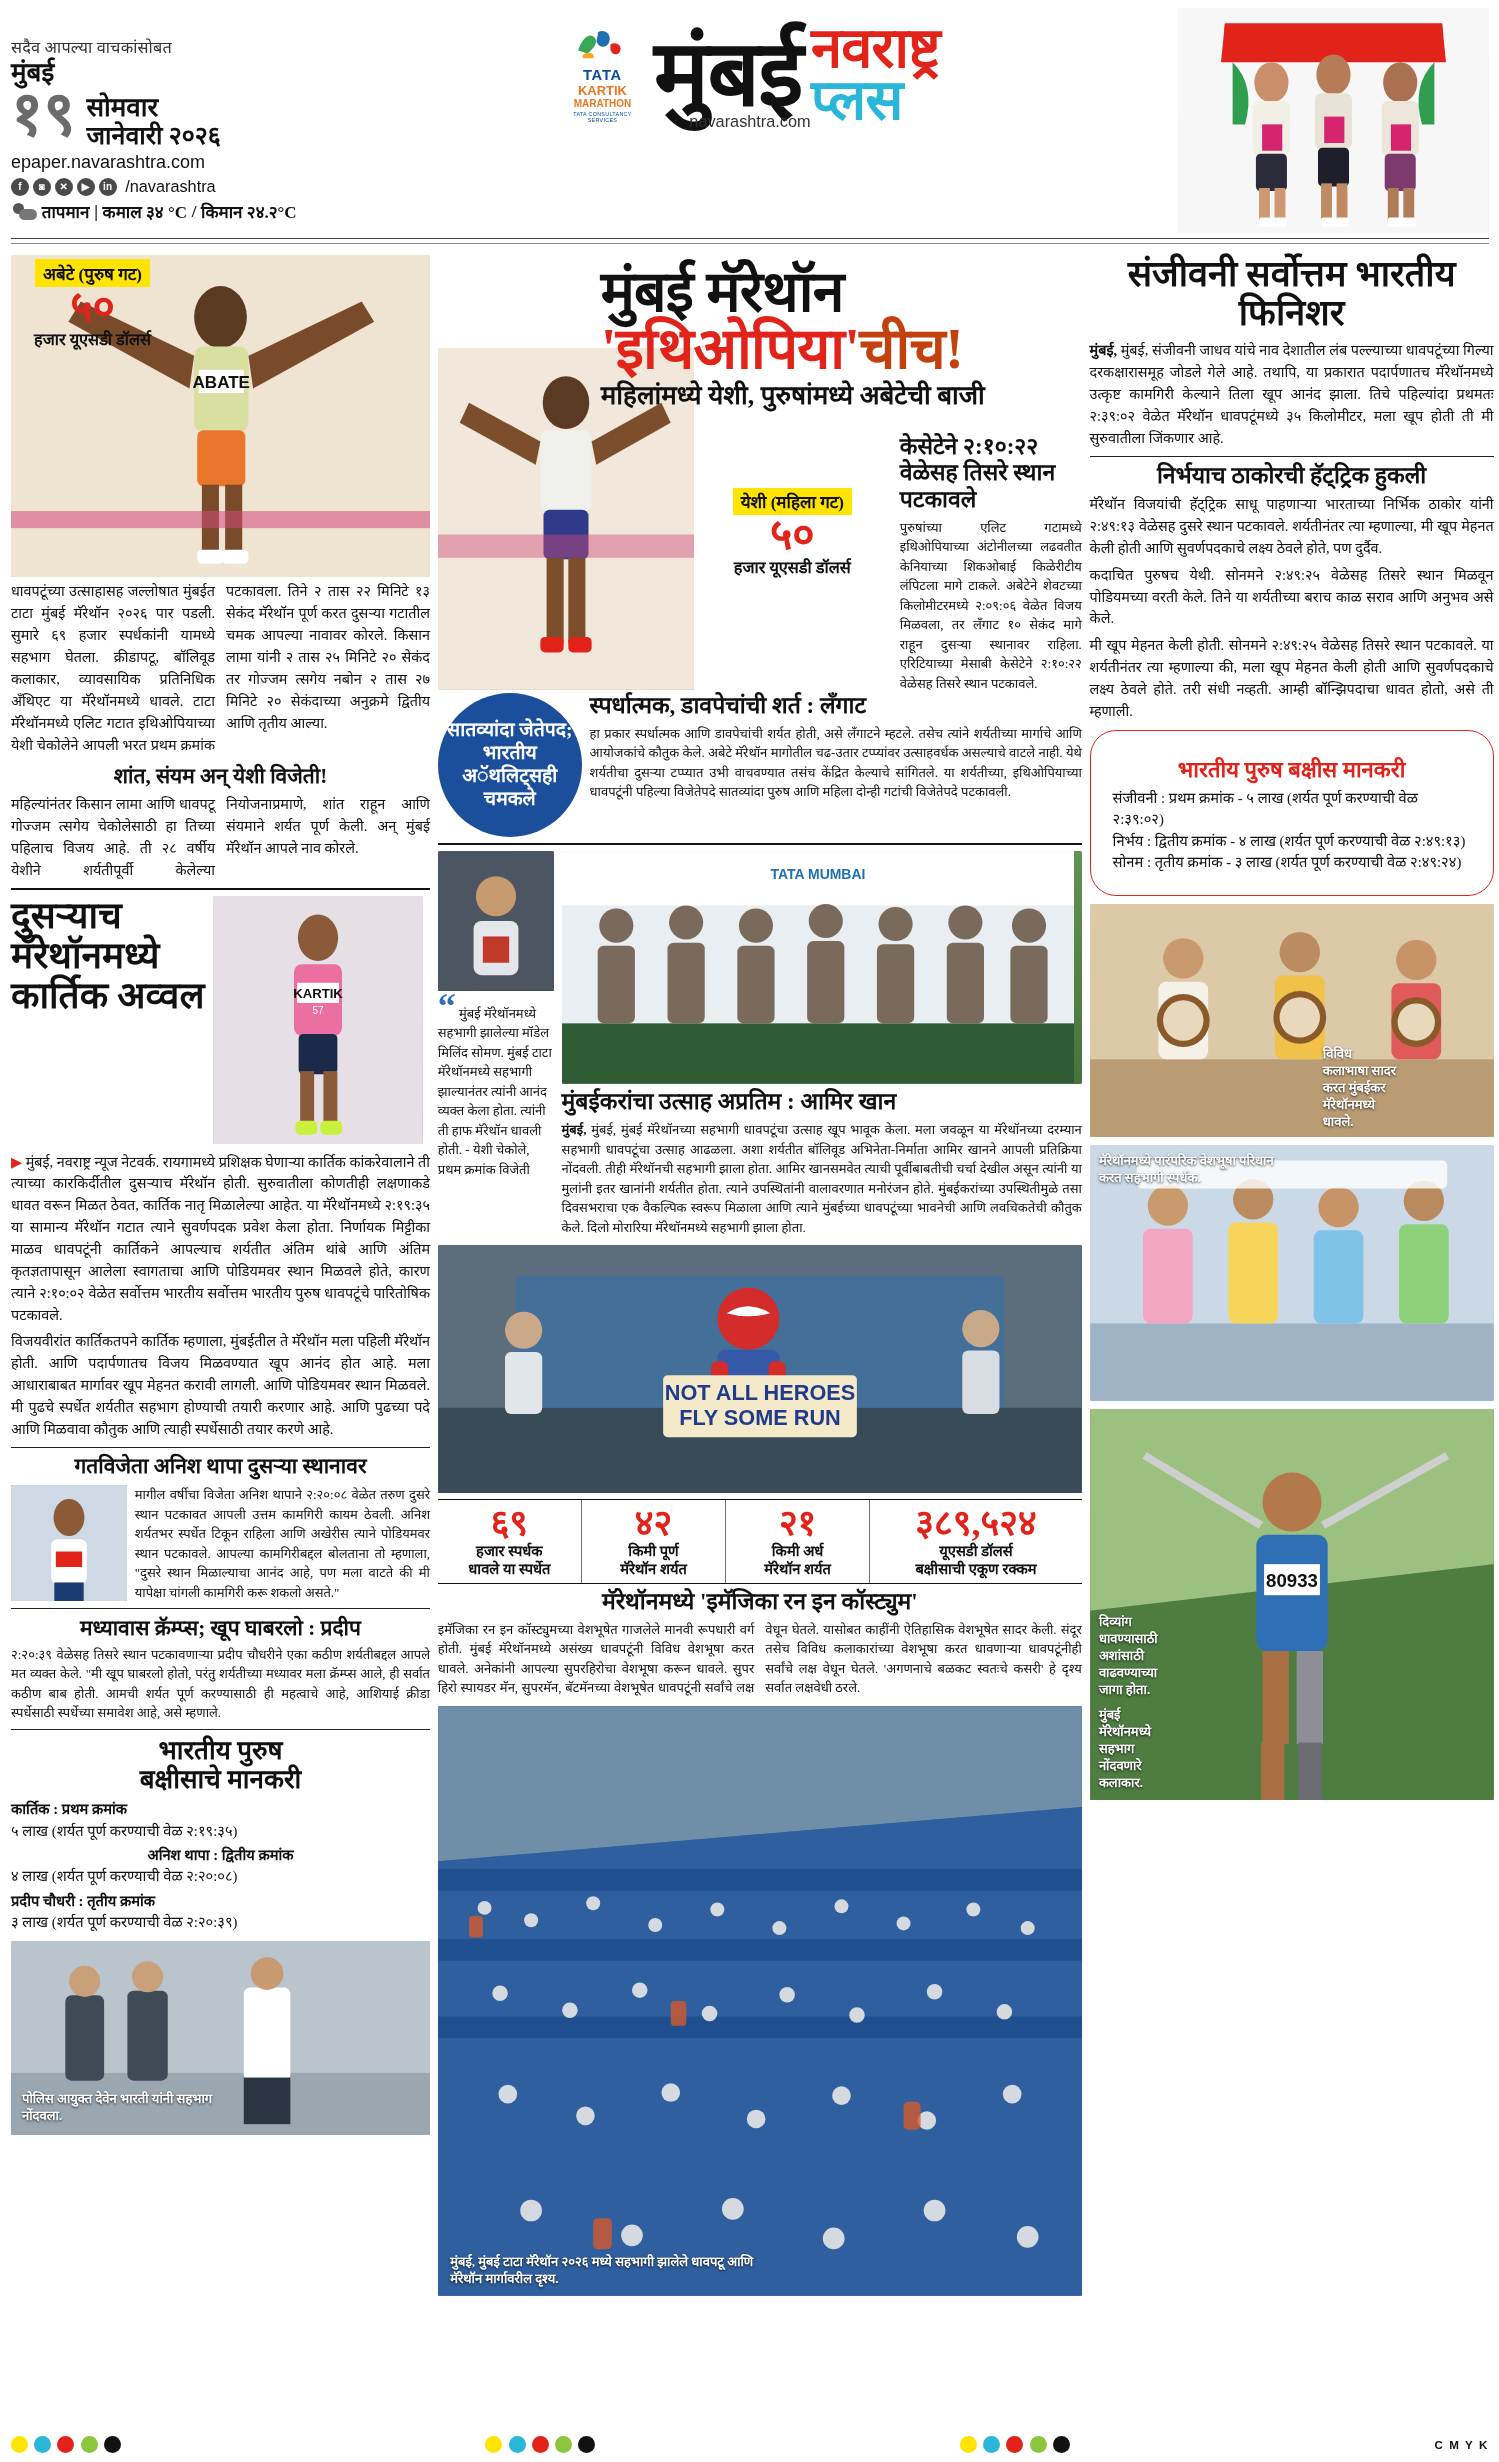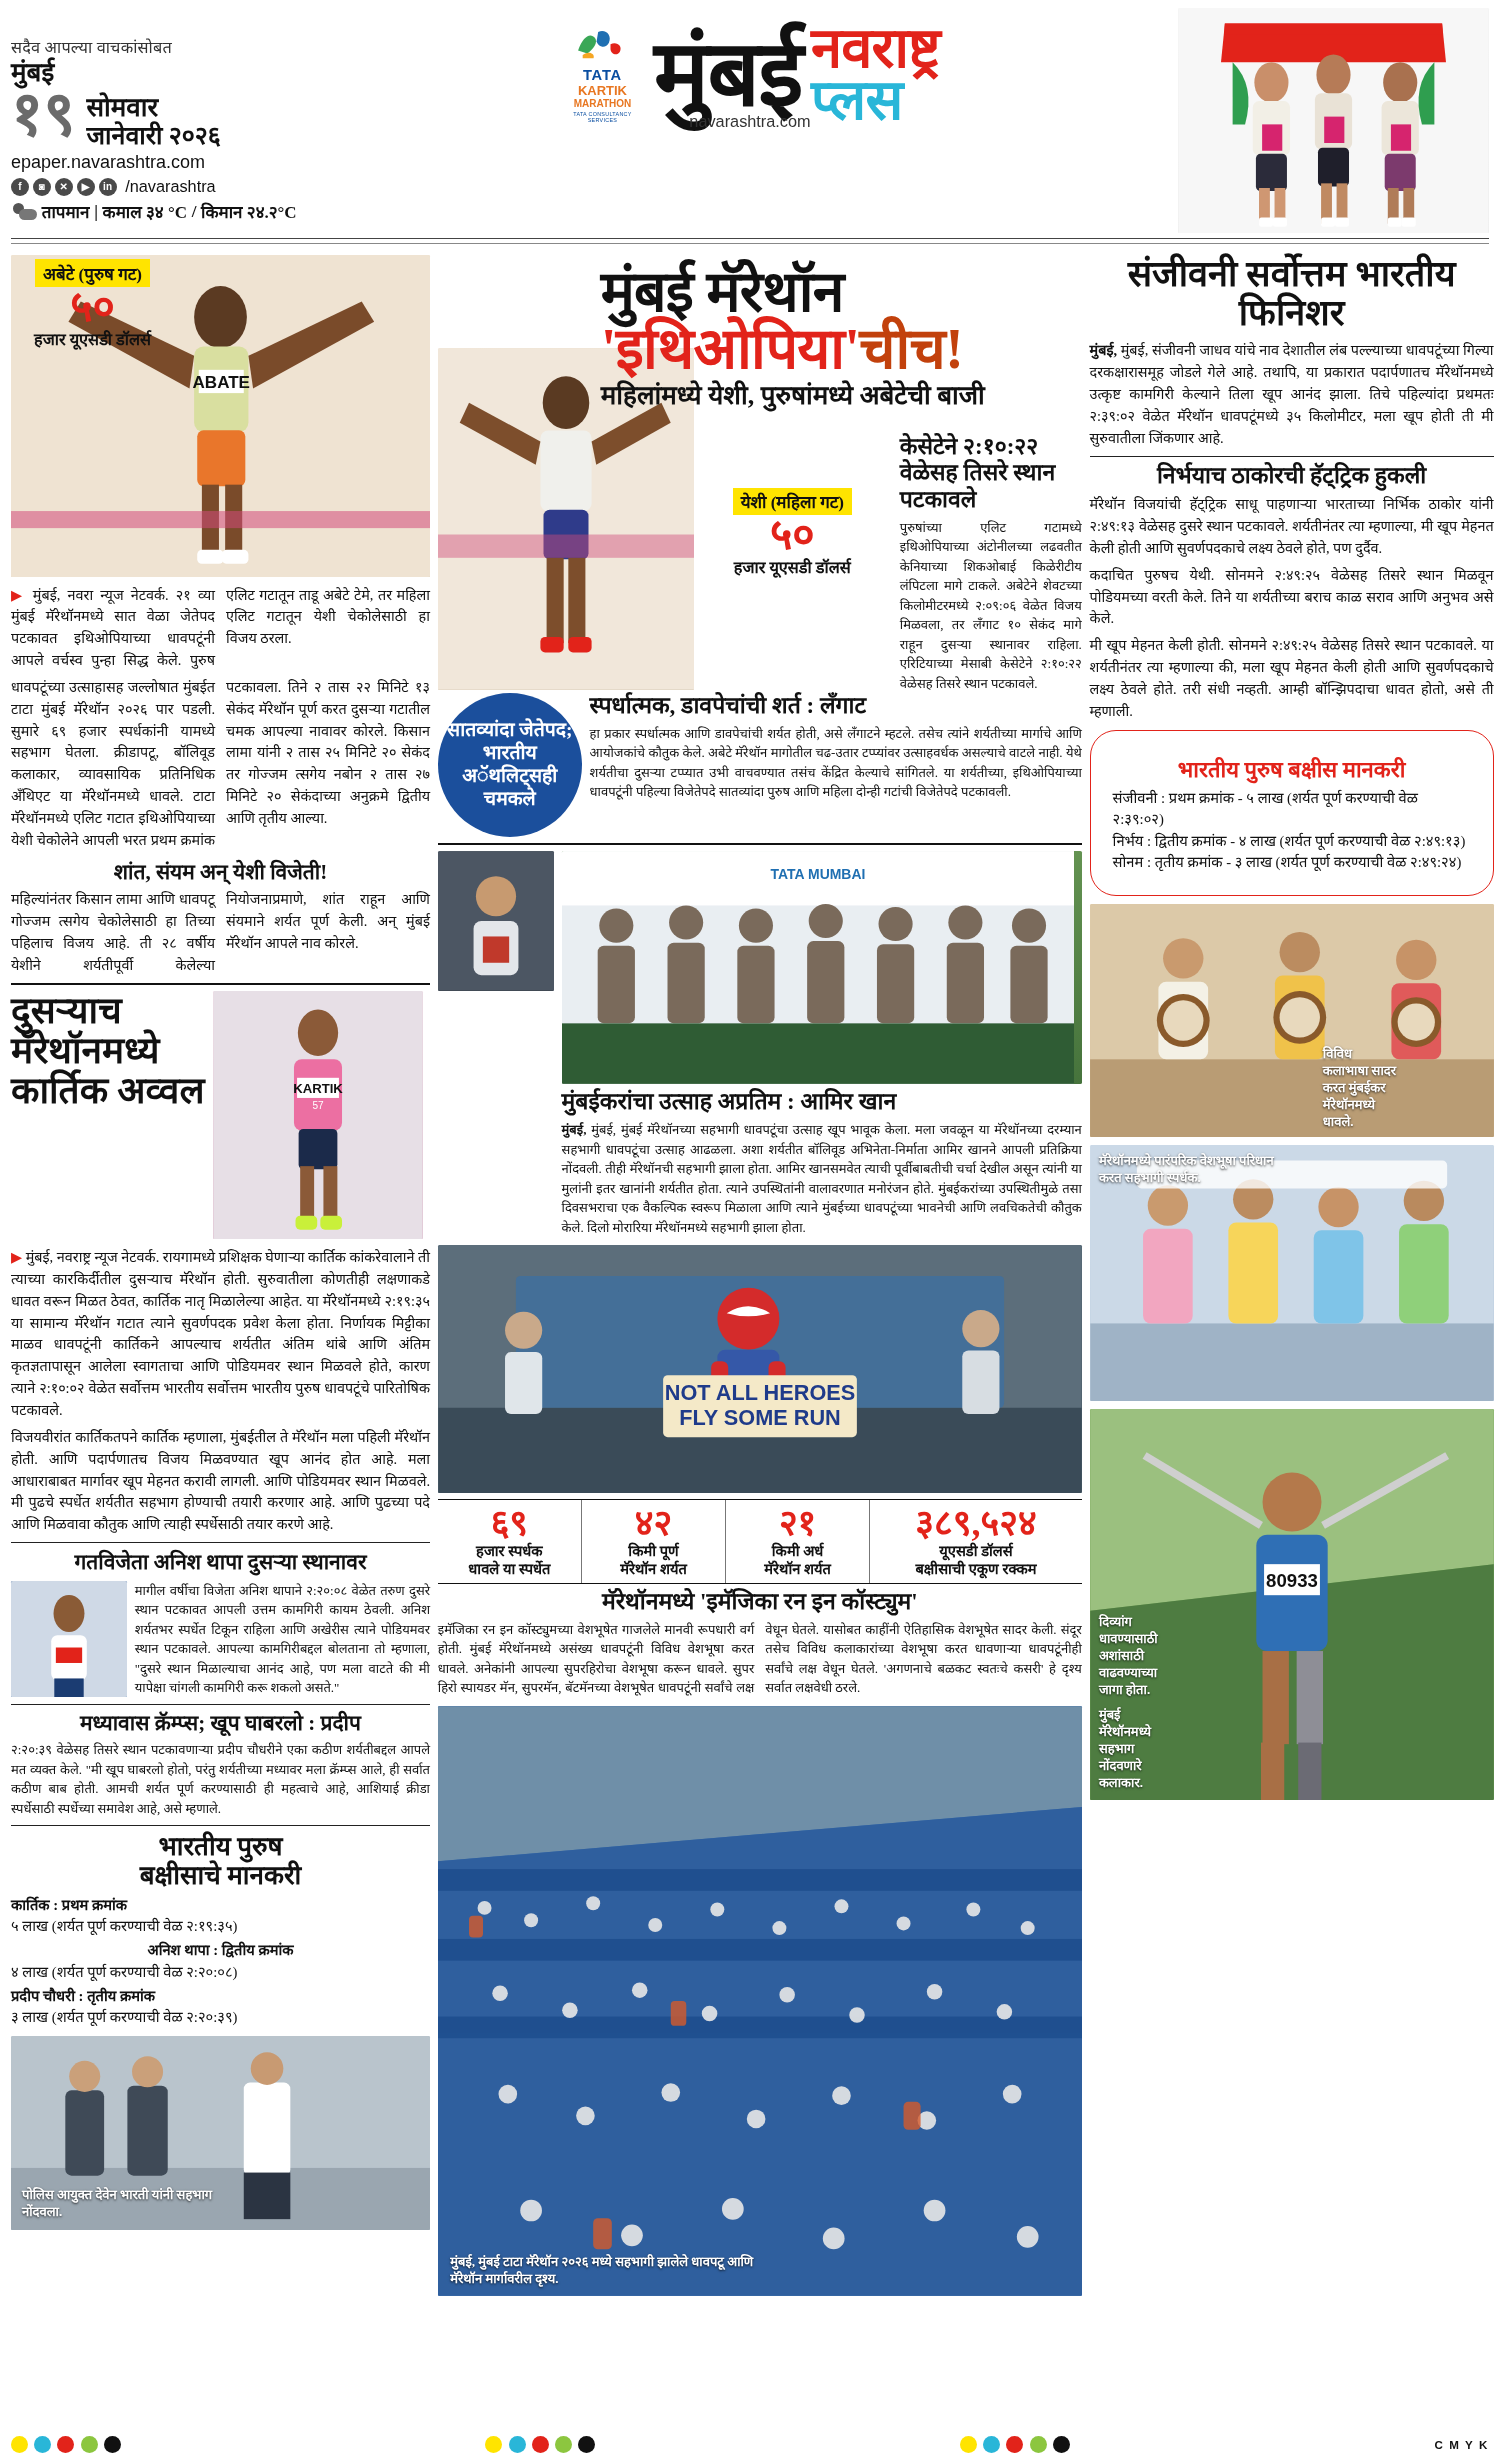--- a/index.html
+++ b/index.html
@@ -253,23 +253,20 @@
           <rect x="272" y="380" width="34" height="18" rx="6" fill="#fff"></rect>
           <rect x="0" y="330" width="540" height="22" fill="#d14b7a" opacity=".55"></rect>
         </svg>
         <div style="position:absolute;left:23px;top:4.7px;" class="prize-box">
           <div class="yellow-tag">अबेटे (पुरुष गट)</div>
           <div class="prize-num">५०</div>
           <div class="prize-lbl">हजार यूएसडी डॉलर्स</div>
         </div>
       </div>
 
-      <div class="body-text mt10 two-col-text">
-        <span style="color:#e2231a;font-weight:bold;">▶ </span><span>मुंबई, नवरा न्यूज नेटवर्क. २१ व्या मुंबई मॅरेथॉनमध्ये सात वेळा जेतेपद पटकावत इथिओपियाच्या धावपटूंनी आपले वर्चस्व पुन्हा सिद्ध केले. पुरुष एलिट गटातून ताडू अबेटे टेमे, तर महिला एलिट गटातून येशी चेकोलेसाठी हा विजय ठरला.</span>
-      </div>
       <div class="body-text mt6 two-col-text">धावपटूंच्या उत्साहासह जल्लोषात मुंबईत टाटा मुंबई मॅरेथॉन २०२६ पार पडली. सुमारे ६९ हजार स्पर्धकांनी यामध्ये सहभाग घेतला. क्रीडापटू, बॉलिवूड कलाकार, व्यावसायिक प्रतिनिधिक अँथिएट या मॅरेथॉनमध्ये धावले. टाटा मॅरेथॉनमध्ये एलिट गटात इथिओपियाच्या येशी चेकोलेने आपली भरत प्रथम क्रमांक पटकावला. तिने २ तास २२ मिनिटे १३ सेकंद मॅरेथॉन पूर्ण करत दुसऱ्या गटातील चमक आपल्या नावावर कोरले. किसान लामा यांनी २ तास २५ मिनिटे २० सेकंद तर गोज्जम त्सगेय नबोन २ तास २७ मिनिटे २० सेकंदाच्या अनुक्रमे द्वितीय आणि तृतीय आल्या.</div>
 
       <div class="mini-head center mt10">शांत, संयम अन् येशी विजेती!</div>
       <div class="body-text mt6 two-col-text">महिल्यांनंतर किसान लामा आणि धावपटू गोज्जम त्सगेय चेकोलेसाठी हा तिच्या पहिलाच विजय आहे. ती २८ वर्षीय येशीने शर्यतीपूर्वी केलेल्या नियोजनाप्रमाणे, शांत राहून आणि संयमाने शर्यत पूर्ण केली. अन् मुंबई मॅरेथॉन आपले नाव कोरले.</div>
 
       <div class="hr-thick"></div>
 
       <div style="display:flex;gap:7.8px;">
         <div style="width:194px;">
           <div class="sec-head-l">दुसऱ्याच</div>
@@ -401,20 +398,24 @@
 
       <div style="display:flex;gap:7.8px;">
         <div style="width:116px;">
           <div class="ph ph-dark" style="height:140px;">
             <svg width="116" height="140" viewBox="0 0 150 180" aria-hidden="true">
               <rect width="150" height="180" fill="#4c5663"></rect>
               <circle cx="75" cy="58" r="26" fill="#c79a70"></circle>
               <rect x="46" y="90" width="58" height="70" rx="10" fill="#e3e6ea"></rect>
               <rect x="58" y="110" width="34" height="34" fill="#c0392b"></rect>
             </svg>
+          </div>
+          <div class="quote-box mt6">
+            <span class="quote-mark">“</span>
+            <span>मुंबई मॅरेथॉनमध्ये सहभागी झालेल्या मॉडेल मिलिंद सोमण. मुंबई टाटा मॅरेथॉनमध्ये सहभागी झाल्यानंतर त्यांनी आनंद व्यक्त केला होता. त्यांनी ती हाफ मॅरेथॉन धावली होती. - येशी चेकोले, प्रथम क्रमांक विजेती</span>
           </div>
         </div>
 
         <div style="flex:1;">
           <div class="ph ph-green" style="height:233px;">
             <svg width="512" height="233" viewBox="0 0 660 300" aria-hidden="true">
               <rect width="660" height="300" fill="#e9eef2"></rect>
               <rect y="0" width="660" height="70" fill="#ffffff"></rect>
               <g fill="#7a6a5b">
                 <circle cx="70" cy="96" r="22"></circle>

